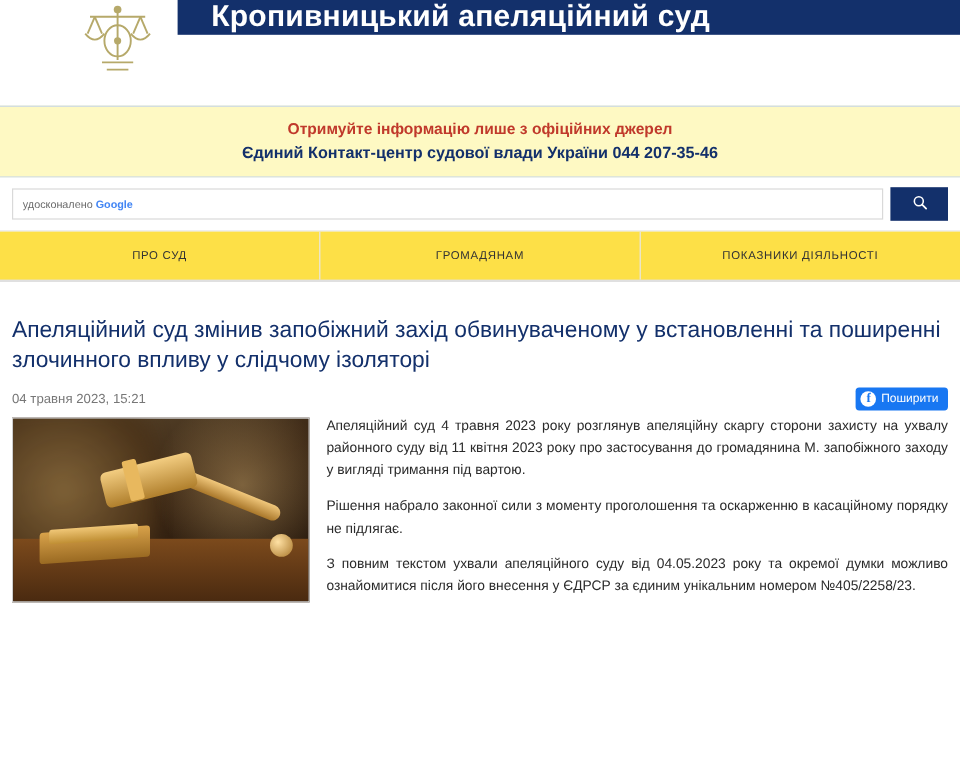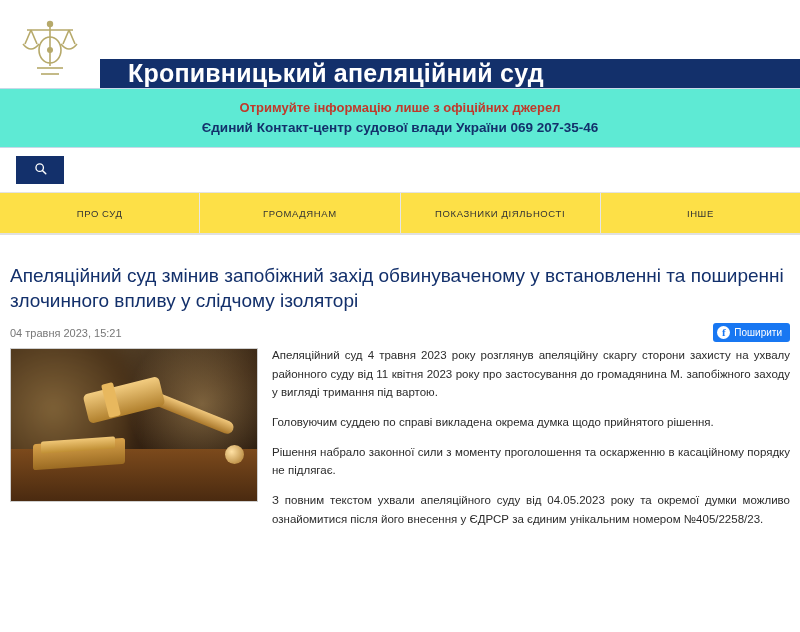--- a/index.html
+++ b/index.html
@@ -12,23 +12,24 @@
   }
   #page {
     position: relative;
     width: 800px; height: 632px;
     background: #ffffff;
   }
 
   
   .header {
     display: flex;
-    align-items: flex-end;
+    align-items: flex-start;
     height: 88px;
     background: #ffffff;
+    padding-left: 48px;
   }
   .emblem-wrap {
     width: 100px;
     display: flex;
     align-items: center;
     justify-content: center;
     background: #ffffff;
   }
   .title-bar {
     flex: 1;
@@ -39,21 +40,21 @@
   }
   .site-title {
     color: #ffffff;
     font-size: 25px;
     font-weight: bold;
     letter-spacing: 0.2px;
   }
 
   
   .info-strip {
-    background: #5eead4;
+    background: #fef9c3;
     padding: 11px 0 12px 0;
     text-align: center;
     border-top: 1px solid #c9d8e8;
     border-bottom: 1px solid #c9d8e8;
   }
   .info-line1 {
     color: #c0392b;
     font-size: 13px;
     font-weight: bold;
     margin-bottom: 5px;
@@ -252,39 +253,45 @@
         </svg>
       </span>
     </div>
     <div class="title-bar">
       <span class="site-title">Кропивницький апеляційний суд</span>
     </div>
   </div>
 
   <div class="info-strip">
     <div class="info-line1">Отримуйте інформацію лише з офіційних джерел</div>
-    <div class="info-line2">Єдиний Контакт-центр судової влади України 069 207-35-46</div>
+    <div class="info-line2">Єдиний Контакт-центр судової влади України 044 207-35-46</div>
   </div>
 
   <div class="search-row">
+    <div class="search-box">
+      <span class="branding">
+        <span>удосконалено</span>
+        <span class="g-logo">Google</span>
+      </span>
+      <input class="search-input" type="text" value="" placeholder="" style="">
+    </div>
     <button class="search-btn">
       <span>
         <svg width="13" height="13" viewBox="0 0 16 16" xmlns="http://www.w3.org/2000/svg">
           <circle cx="7" cy="7" r="4.6" fill="none" stroke="#ffffff" stroke-width="1.6"></circle>
           <line x1="10.4" y1="10.4" x2="14.5" y2="14.5" stroke="#ffffff" stroke-width="1.8" stroke-linecap="round"></line>
         </svg>
       </span>
     </button>
   </div>
 
   <div class="nav">
     <div class="nav-item">ПРО СУД</div>
     <div class="nav-item">ГРОМАДЯНАМ</div>
     <div class="nav-item">ПОКАЗНИКИ ДІЯЛЬНОСТІ</div>
-    <div class="nav-item">ІНШЕ</div>
   </div>
 
   <div class="article">
     <h1 class="headline">Апеляційний суд змінив запобіжний захід обвинуваченому у встановленні та поширенні злочинного впливу у слідчому ізоляторі</h1>
 
     <div class="meta-row">
       <div class="date">04 травня 2023, 15:21</div>
       <div class="share-btn">
         <span class="fb-circle">f</span>
         <span>Поширити</span>
@@ -299,20 +306,19 @@
         <div class="g-table"></div>
         <div class="g-block"></div>
         <div class="g-block2"></div>
         <div class="g-handle"></div>
         <div class="g-head"></div>
         <div class="g-band"></div>
         <div class="g-knob"></div>
       </div>
 
       <p class="para">Апеляційний суд 4 травня 2023 року розглянув апеляційну скаргу сторони захисту на ухвалу районного суду від 11 квітня 2023 року про застосування до громадянина М. запобіжного заходу у вигляді тримання під вартою.</p>
-      <p class="para">Головуючим суддею по справі викладена окрема думка щодо прийнятого рішення.</p>
       <p class="para">Рішення набрало законної сили з моменту проголошення та оскарженню в касаційному порядку не підлягає.</p>
       <p class="para">З повним текстом ухвали апеляційного суду  від 04.05.2023 року та окремої думки можливо ознайомитися після його внесення у ЄДРСР за єдиним унікальним номером №405/2258/23.</p>
 
     </div>
   </div>
 
 </div>
 
 </body></html>

